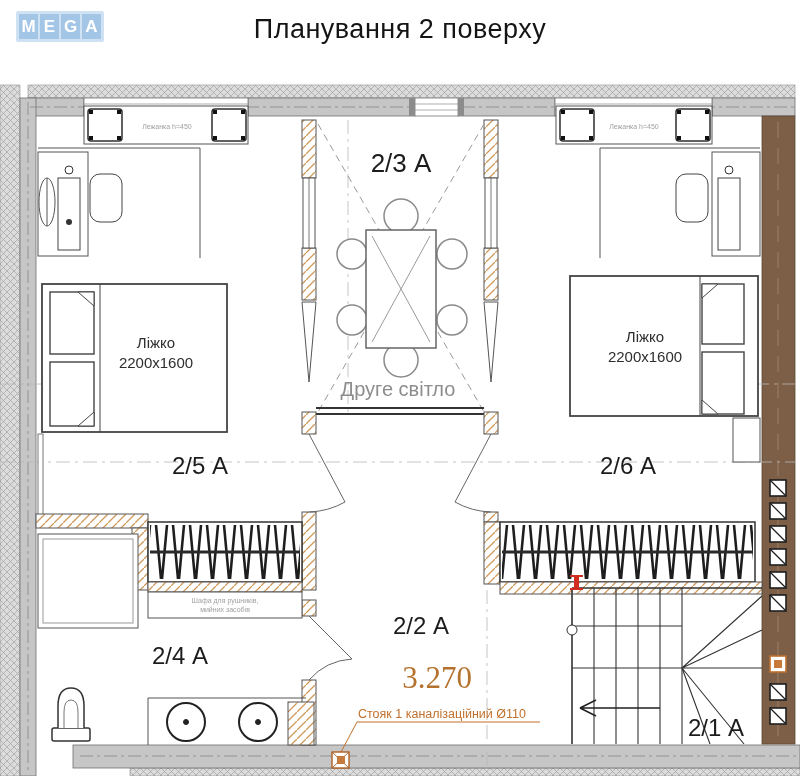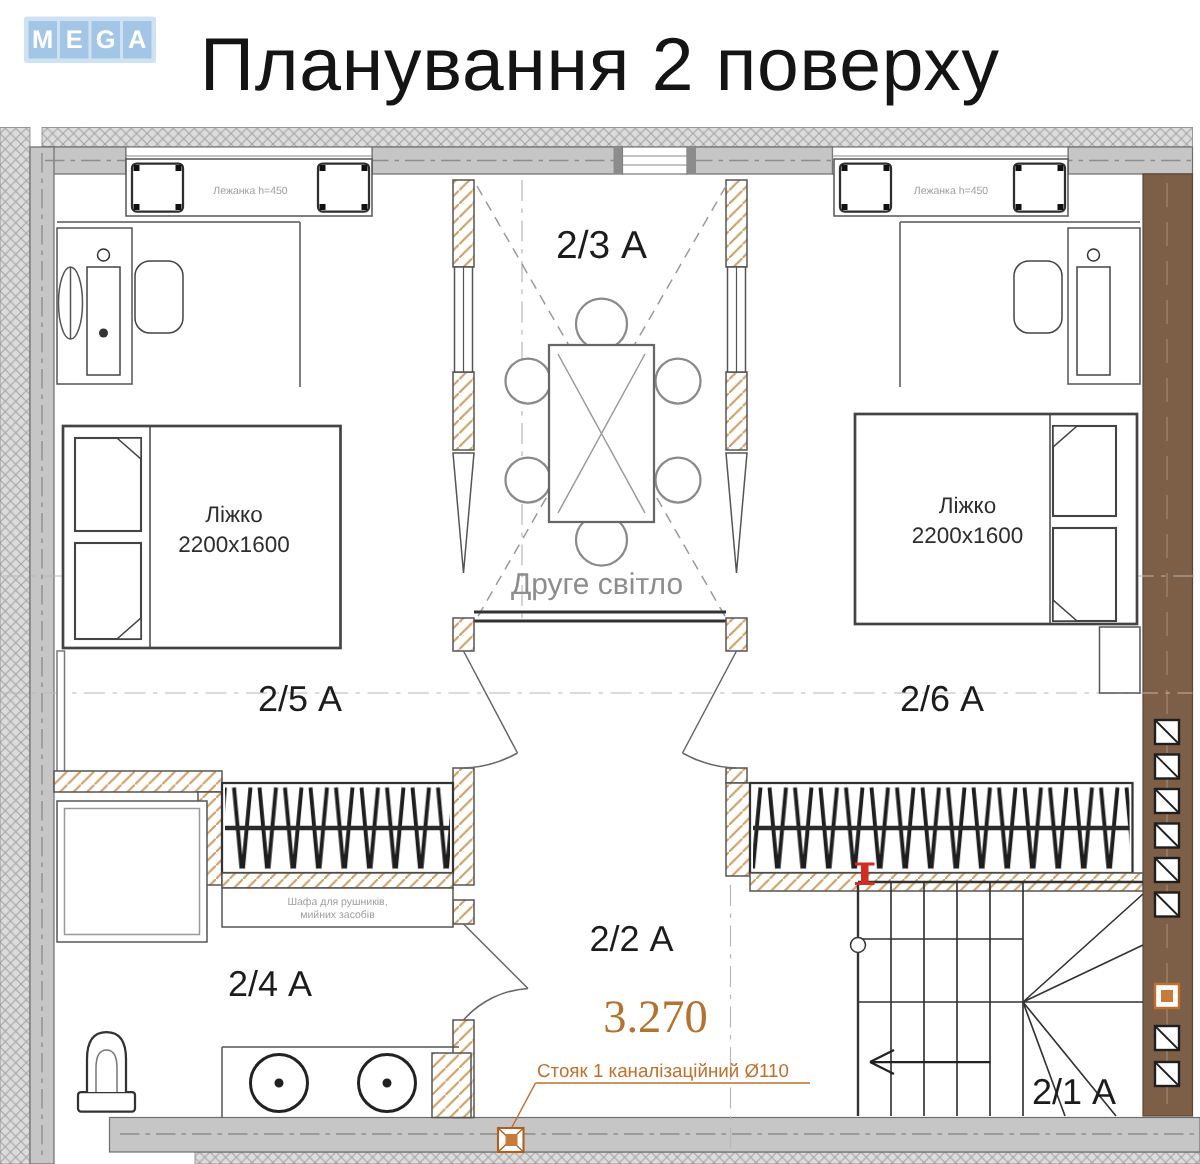--- a/index.html
+++ b/index.html
@@ -4,21 +4,21 @@
 <style>
   html,body{margin:0;padding:0;}
   .page{position:relative;width:800px;height:776px;background:#ffffff;overflow:hidden;
         font-family:"Liberation Sans",sans-serif;}
   
   .logo{position:absolute;left:16px;top:11px;display:flex;gap:2px;padding:3px;
         background:#cfe2f3;border-radius:2px;}
   .logo .tile{width:19px;height:25px;background:#a3c6e7;color:#ffffff;font-weight:bold;
         font-size:17px;display:flex;align-items:center;justify-content:center;}
   .title{position:absolute;left:0;top:14px;width:100%;text-align:center;
-        font-size:50px;color:#141414;letter-spacing:0.5px;}
+        font-size:27px;color:#141414;letter-spacing:0.5px;}
   svg{position:absolute;left:0;top:82px;}
   svg text{font-family:"Liberation Sans",sans-serif;}
   .room-lbl{font-size:24px;fill:#1c1c1c;}
   .room-lbl-big{font-size:26px;fill:#1c1c1c;}
   .gray-lbl{font-size:20px;fill:#8d8d8d;}
   .bed-lbl{font-size:15px;fill:#2e2e2e;}
   .tiny-lbl{font-size:7px;fill:#9f9f9f;}
   .orange-lbl{font-size:12.5px;fill:#c0702c;}
   .level-lbl{font-family:"Liberation Serif",serif;font-size:31px;fill:#b5722e;}
 </style>

